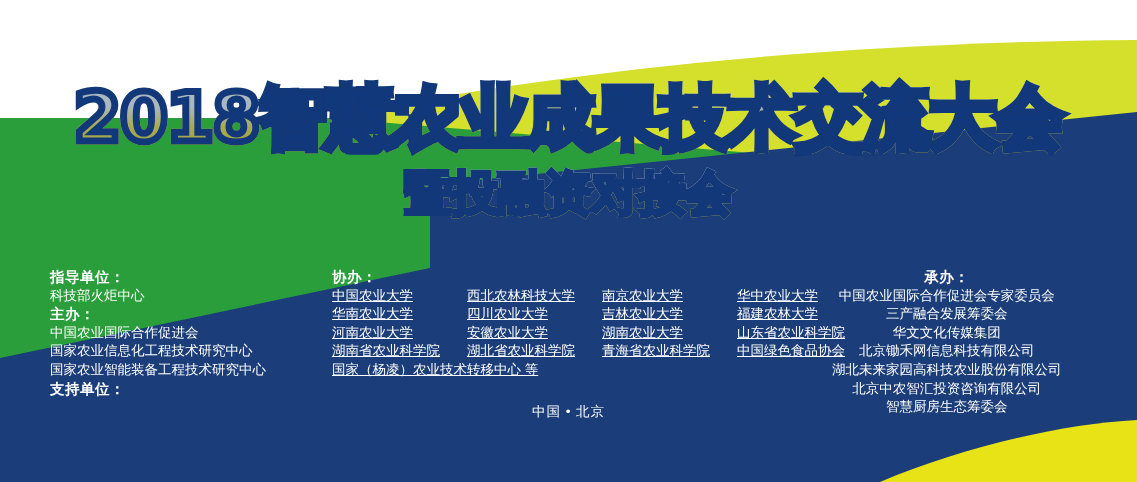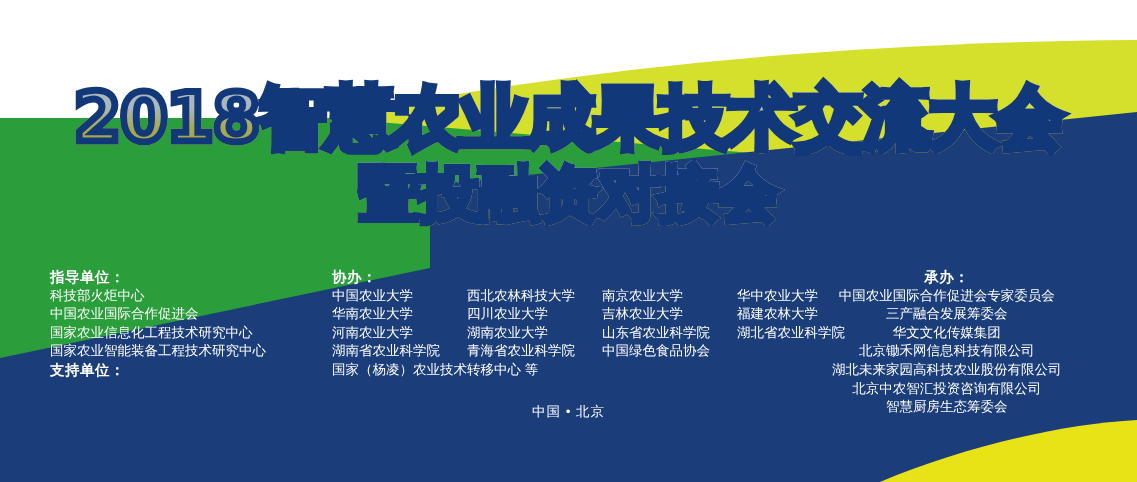--- a/index.html
+++ b/index.html
@@ -38,22 +38,22 @@
     text-shadow:0 3px 0 rgba(18,56,122,.35);
   }
   .main-title-top{
     background:linear-gradient(180deg,#fdfbe4 0%,#fdfbe4 34%,#f7e83f 62%,#f2d518 100%);
     -webkit-background-clip:text;
     background-clip:text;
     color:transparent;
   }
   .sub-title{
     font-family:"DejaVu Sans","Liberation Sans",sans-serif;
-    font-size:60px;
-    font-weight:bold;
+    font-size:47px;
+    font-weight:normal;
     line-height:66px;
     letter-spacing:0px;
     -webkit-text-stroke:6px #12387a;
     paint-order:stroke fill;
     white-space:nowrap;
     display:block;
     margin:6px 0 0 0;
     background:linear-gradient(180deg,#fffdf0 0%,#fffdf0 30%,#f8e64a 58%,#f0cf14 100%);
     -webkit-background-clip:text;
     background-clip:text;
@@ -77,20 +77,21 @@
 
   #col-guide{left:50px;  top:268px;}
   #col-coorg{left:300px; top:268px;margin-left:32px;}
   #col-host { left:832px; top:268px;text-align:center;}
 
   .coorg-grid{
     display:grid;
     grid-template-columns:135px 135px 135px auto;
     column-gap:0px;
     row-gap:0px;
+    text-decoration:underline;
   }
   .coorg-grid .cell{
     font-size:13.5px;
     line-height:18.6px;
     white-space:nowrap;
   }
   .coorg-last{grid-column:1 / span 2;}
 
   .location{
     position:absolute;
@@ -123,45 +124,47 @@
   </svg>
 
   <div class="title-wrap">
     <span class="main-title main-title-top">2018智慧农业成果技术交流大会</span>
     <span class="sub-title">暨投融资对接会</span>
   </div>
 
   <div class="col" id="col-guide">
     <div class="hd">指导单位：</div>
     <div class="ln">科技部火炬中心</div>
+    <div class="hd">主办：</div>
     <div class="ln">中国农业国际合作促进会</div>
     <div class="ln">国家农业信息化工程技术研究中心</div>
     <div class="ln">国家农业智能装备工程技术研究中心</div>
     <div class="hd">支持单位：</div>
   </div>
 
   <div class="col" id="col-coorg">
     <div class="hd">协办：</div>
     <div class="coorg-grid">
       <div class="cell">中国农业大学</div>
       <div class="cell">西北农林科技大学</div>
       <div class="cell">南京农业大学</div>
       <div class="cell">华中农业大学</div>
 
       <div class="cell">华南农业大学</div>
       <div class="cell">四川农业大学</div>
       <div class="cell">吉林农业大学</div>
       <div class="cell">福建农林大学</div>
 
       <div class="cell">河南农业大学</div>
+      <div class="cell">安徽农业大学</div>
       <div class="cell">湖南农业大学</div>
       <div class="cell">山东省农业科学院</div>
 
+      <div class="cell">湖南省农业科学院</div>
       <div class="cell">湖北省农业科学院</div>
-      <div class="cell">湖南省农业科学院</div>
       <div class="cell">青海省农业科学院</div>
       <div class="cell">中国绿色食品协会</div>
 
       <div class="cell coorg-last">国家（杨凌）农业技术转移中心 等</div>
     </div>
   </div>
 
   <div class="col" id="col-host">
     <div class="hd">承办：</div>
     <div class="ln">中国农业国际合作促进会专家委员会</div>

